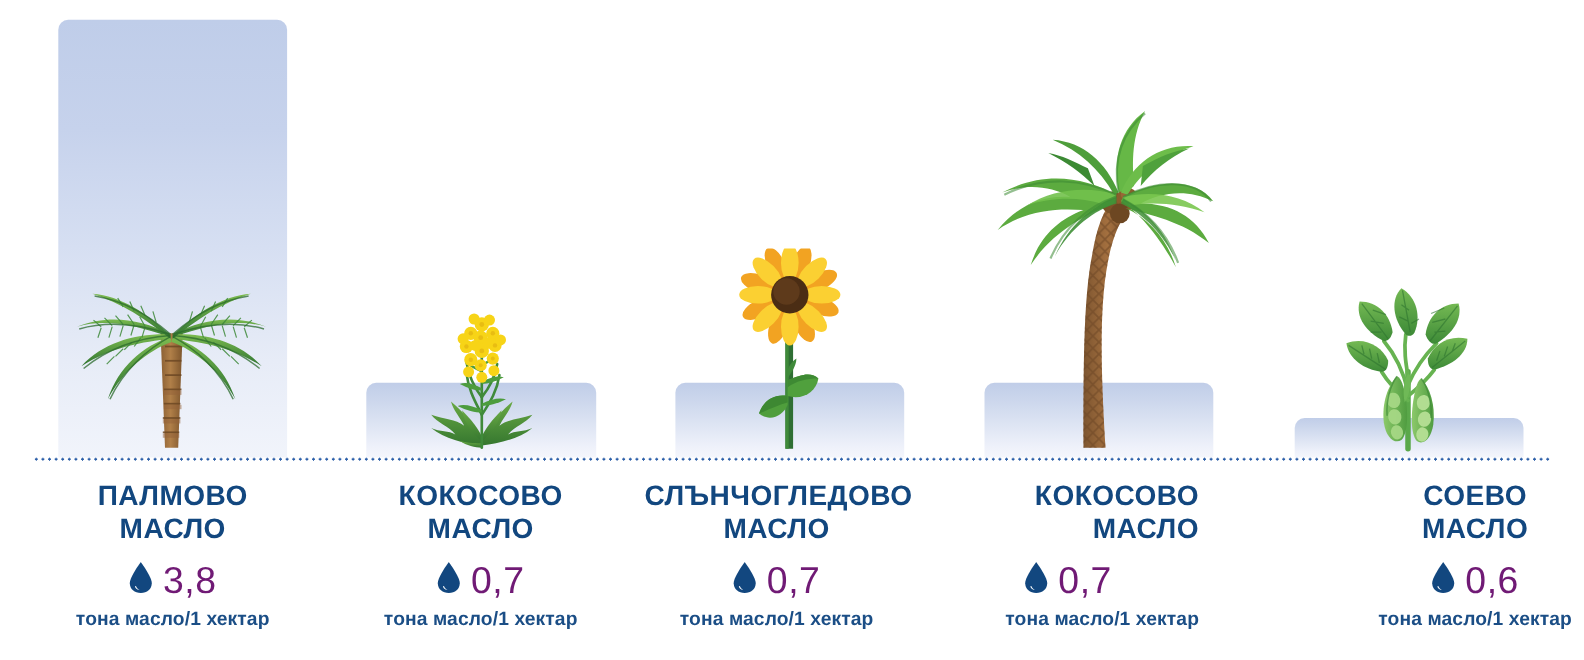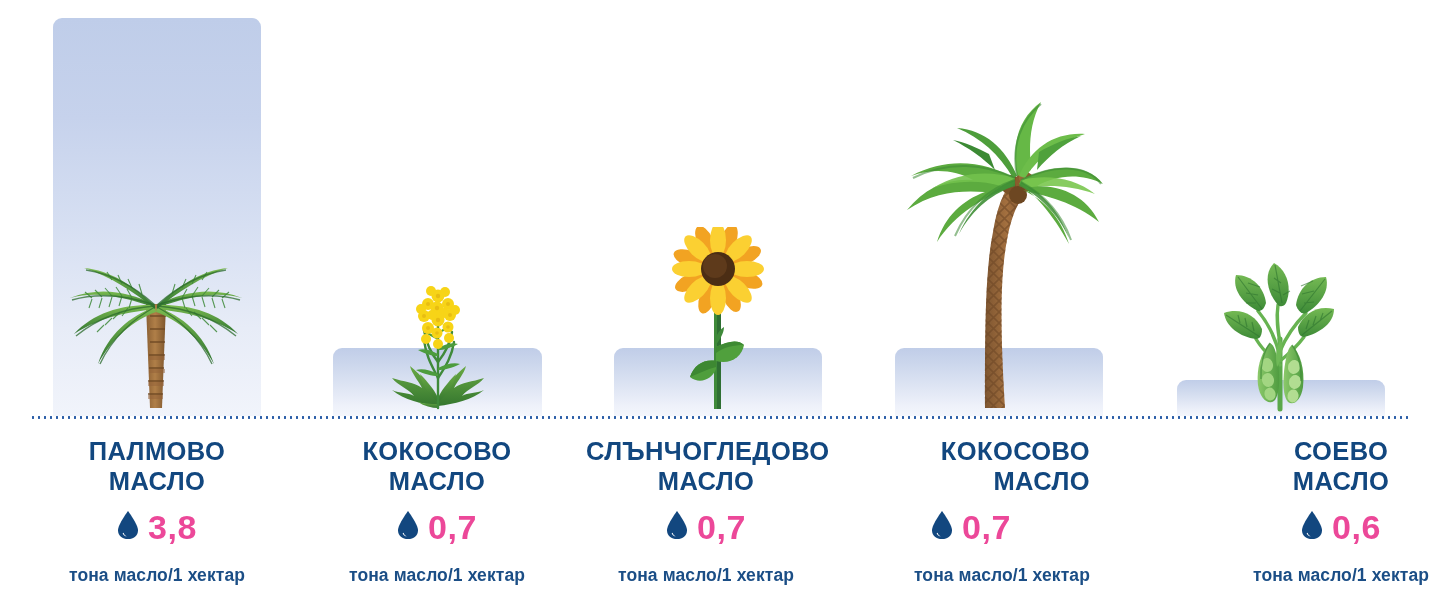--- a/index.html
+++ b/index.html
@@ -60,27 +60,27 @@
   .valrow{
     margin-top:14px;
     display:flex;
     align-items:center;
     justify-content:center;
     gap:9px;
   }
   .drop{flex:0 0 auto;display:block;}
   .value{
     font-size:34px;
-    font-weight:700;
-    color:#ec4899;
+    font-weight:400;
+    color:#701a75;
     line-height:1;
     letter-spacing:.5px;
   }
   .unit{
-    margin-top:21px;
+    margin-top:7px;
     font-size:17.5px;
     font-weight:bold;
     color:#1b4e86;
     letter-spacing:.1px;
   }
 </style>
 </head>
 <body>
 
 <div id="stage">

